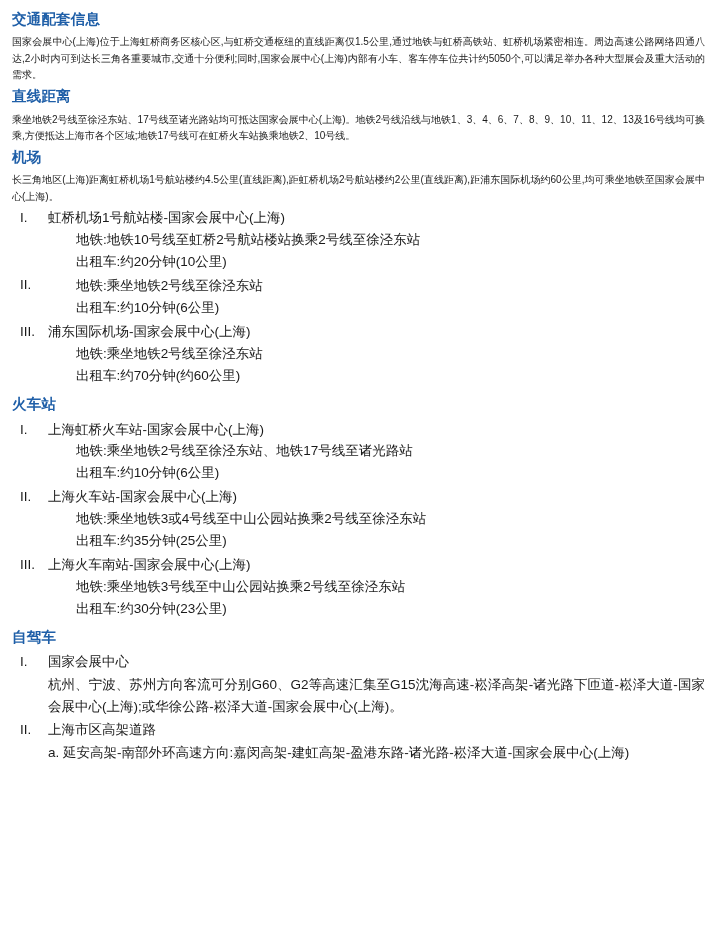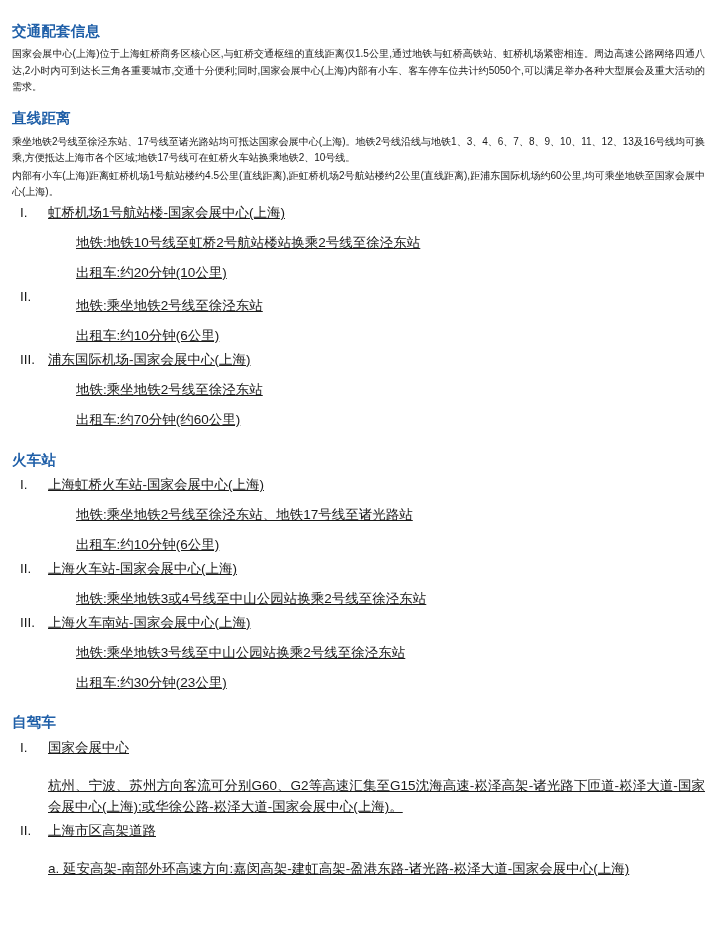--- a/index.html
+++ b/index.html
@@ -21,21 +21,21 @@
     width: 717px;
   }
   .section-heading {
     color: #1f5fa8;
     font-weight: bold;
     font-size: 14.5px;
     margin: 9px 0 4px 0;
     letter-spacing: 0.2px;
   }
   .section-heading:first-child {
-    margin-top: 12px;
+    margin-top: 0;
   }
   .para {
     margin: 0 0 2px 0;
     text-align: justify;
     font-size: 10px;
     line-height: 1.62;
   }
   .block {
     margin-bottom: 2px;
   }
@@ -47,33 +47,32 @@
   .item-num {
     width: 36px;
     flex: 0 0 36px;
     text-align: left;
     padding-left: 8px;
     box-sizing: border-box;
     font-size: 13.5px;
   }
   .item-body {
     flex: 1 1 auto;
-    text-decoration: underline;
   }
   .item-title {
     font-size: 13.5px;
   }
   .sub-line {
     padding-left: 28px;
     font-size: 13.5px;
-    margin-top: 9px;
+    margin-top: 1px;
   }
   .item-para {
     font-size: 13.5px;
-    margin-top: 16px;
+    margin-top: 1px;
     text-align: justify;
     line-height: 1.6;
   }
   .gap-sm { height: 4px; }
 </style>
 </head>
 <body>
 
 <div class="page">
 
@@ -81,21 +80,22 @@
     <div class="section-heading">交通配套信息</div>
     <p class="para">国家会展中心(上海)位于上海虹桥商务区核心区,与虹桥交通枢纽的直线距离仅1.5公里,通过地铁与虹桥高铁站、虹桥机场紧密相连。周边高速公路网络四通八达,2小时内可到达长三角各重要城市,交通十分便利;同时,国家会展中心(上海)内部有小车、客车停车位共计约5050个,可以满足举办各种大型展会及重大活动的需求。</p>
   </div>
 
   <div class="block">
     <div class="section-heading">直线距离</div>
     <p class="para">乘坐地铁2号线至徐泾东站、17号线至诸光路站均可抵达国家会展中心(上海)。地铁2号线沿线与地铁1、3、4、6、7、8、9、10、11、12、13及16号线均可换乘,方便抵达上海市各个区域;地铁17号线可在虹桥火车站换乘地铁2、10号线。</p>
   </div>
 
   <div class="block">
-    <p class="para">内部有小车(上海)距离虹桥机场1号航站楼约4.5公里(直线距离),距虹桥机场2号航站楼约2公里(直线距离),距浦东国际机场约60公里,均可乘坐地铁至国家会展中心(上海)。</p>
+    <div class="section-heading">机场</div>
+    <p class="para">长三角地区(上海)距离虹桥机场1号航站楼约4.5公里(直线距离),距虹桥机场2号航站楼约2公里(直线距离),距浦东国际机场约60公里,均可乘坐地铁至国家会展中心(上海)。</p>
 
     <div class="item">
       <div class="item-num">I.</div>
       <div class="item-body">
         <div class="item-title">虹桥机场1号航站楼-国家会展中心(上海)</div>
         <div class="sub-line">地铁:地铁10号线至虹桥2号航站楼站换乘2号线至徐泾东站</div>
         <div class="sub-line">出租车:约20分钟(10公里)</div>
       </div>
     </div>
 
@@ -129,20 +129,21 @@
         <div class="sub-line">地铁:乘坐地铁2号线至徐泾东站、地铁17号线至诸光路站</div>
         <div class="sub-line">出租车:约10分钟(6公里)</div>
       </div>
     </div>
 
     <div class="item">
       <div class="item-num">II.</div>
       <div class="item-body">
         <div class="item-title">上海火车站-国家会展中心(上海)</div>
         <div class="sub-line">地铁:乘坐地铁3或4号线至中山公园站换乘2号线至徐泾东站</div>
+        <div class="sub-line">出租车:约35分钟(25公里)</div>
       </div>
     </div>
 
     <div class="item">
       <div class="item-num">III.</div>
       <div class="item-body">
         <div class="item-title">上海火车南站-国家会展中心(上海)</div>
         <div class="sub-line">地铁:乘坐地铁3号线至中山公园站换乘2号线至徐泾东站</div>
         <div class="sub-line">出租车:约30分钟(23公里)</div>
       </div>

